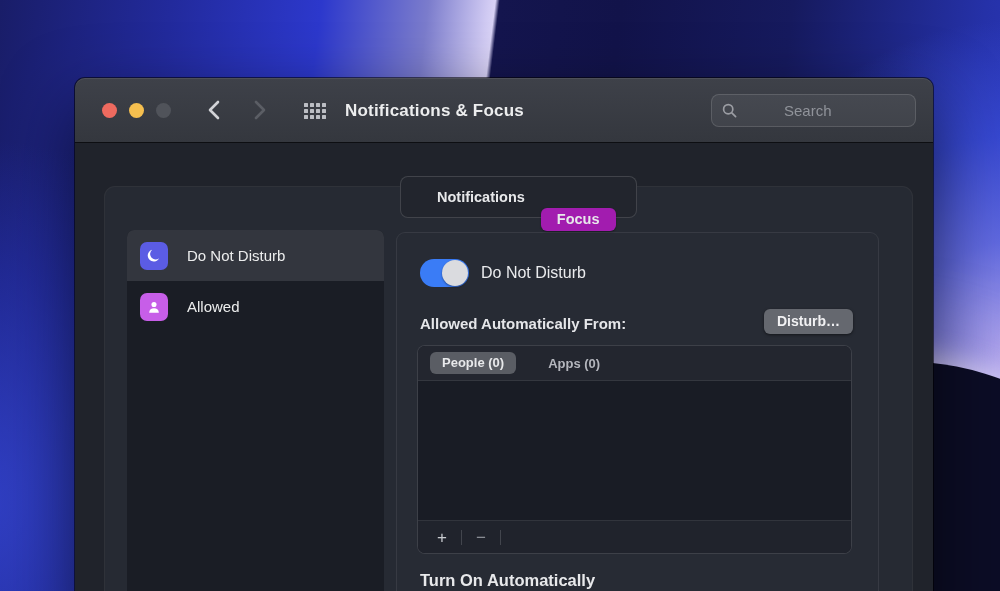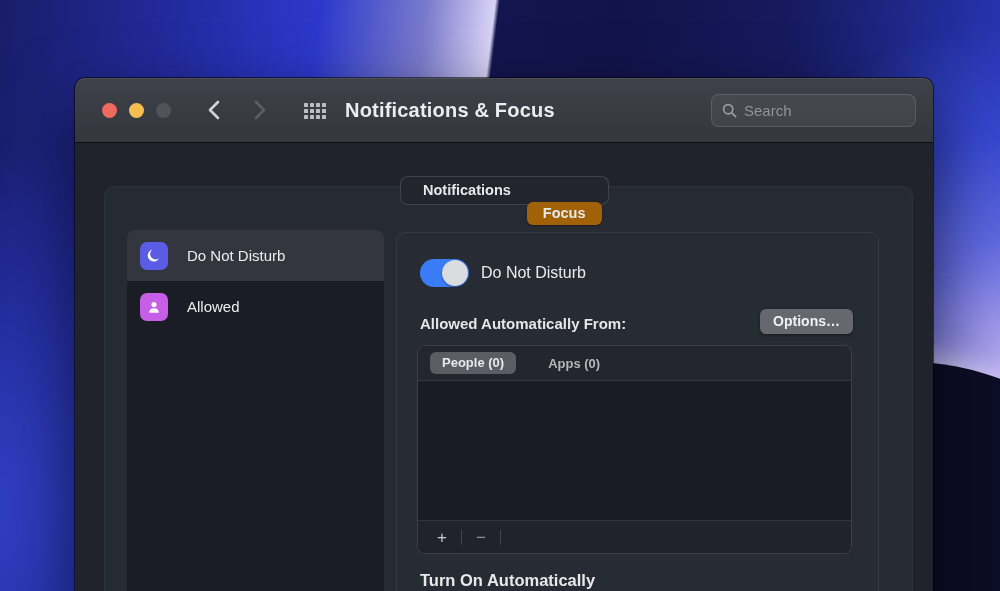--- a/index.html
+++ b/index.html
@@ -55,53 +55,53 @@
   .nav-back { left:126px; }
   .nav-fwd  { left:173px; }
   .grid-icon {
     position:absolute; left:229px; top:25px;
     display:grid; grid-template-columns:repeat(4,3.5px); grid-template-rows:repeat(3,3.5px);
     gap:2.5px;
   }
   .grid-icon span { background:#bcbec4; border-radius:0.5px; }
   .window-title {
     position:absolute; left:270px; top:0; height:65px; line-height:65px;
-    font-size:20px; font-weight:700; color:#ecedee; letter-spacing:0.2px;
+    font-size:17px; font-weight:700; color:#ecedee; letter-spacing:0.2px;
   }
   .search-field {
     position:absolute; right:17px; top:16px; width:205px; height:33px;
     border-radius:8px;
     background:rgba(255,255,255,0.055);
     border:1px solid rgba(255,255,255,0.13);
     display:flex; align-items:center; padding:0 10px; gap:7px;
   }
-  .search-placeholder { color:#90939a; font-size:15px; }
+  .search-placeholder { color:#90939a; font-size:15px;margin-left:40px; }
 
   
   .outer-panel {
     position:absolute; left:30px; top:109px; width:807px; height:451px;
     border-radius:10px;
     background:#262a33;
     box-shadow:0 0 0 1px rgba(255,255,255,0.07);
   }
 
   
   .seg-control {
     position:absolute; left:325px; top:98px; height:29px; z-index:3;
-    display:flex; align-items:center; padding:6px;
+    display:flex; align-items:center; padding:20px;
     background:#22252d;
     border:1px solid rgba(255,255,255,0.14);
     border-radius:8px;
   }
   .seg {
     height:23px; line-height:23px; padding:0 16px;
     font-size:14.5px; font-weight:600; color:#e7e8ea;
     border-radius:6px;
   }
-  .seg.selected { background:#a16207; box-shadow:0 1px 2px rgba(0,0,0,0.35);margin-top:45px; }
+  .seg.selected { background:#a21caf; box-shadow:0 1px 2px rgba(0,0,0,0.35);margin-top:45px; }
 
   
   .sidebar {
     position:absolute; left:22px; top:43px; width:257px; height:calc(100% - 43px);
     background:#1a1d25; border-radius:7px 7px 0 0; overflow:hidden;
   }
   .side-row { height:51px; display:flex; align-items:center; padding-left:13px; gap:19px; }
   .side-row.selected { background:#33363e; }
   .icon-tile {
     width:28px; height:28px; border-radius:7px;
@@ -242,21 +242,21 @@
       </div>
 
       <div class="detail">
 
         <div class="toggle" style="background: rgb(58, 124, 246);">
           <div class="toggle-knob"></div>
         </div>
         <div class="toggle-label">Do Not Disturb</div>
 
         <div class="allowed-label">Allowed Automatically From:</div>
-        <div class="options-btn">Options…</div>
+        <div class="options-btn">Disturb…</div>
 
         <div class="listbox">
           <div class="list-tabs">
             <span class="list-pill">People (0)</span>
             <span class="list-tab-plain">Apps (0)</span>
           </div>
           <div class="list-empty"></div>
           <div class="list-footer">
             <span class="pm-btn">+</span>
             <span class="vdiv"></span>

